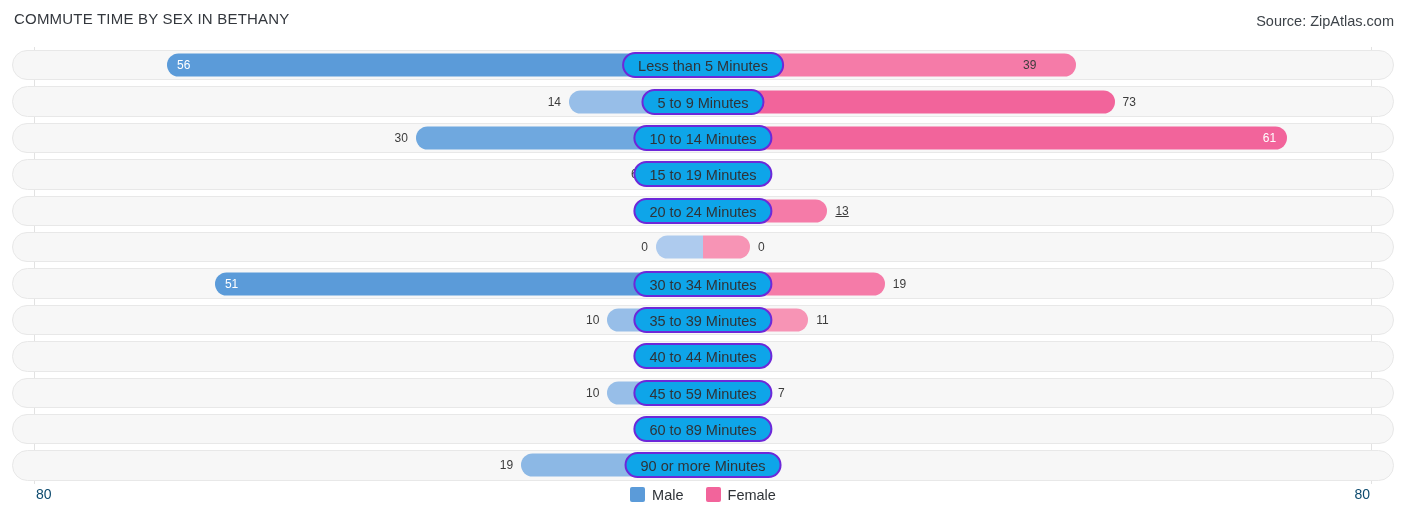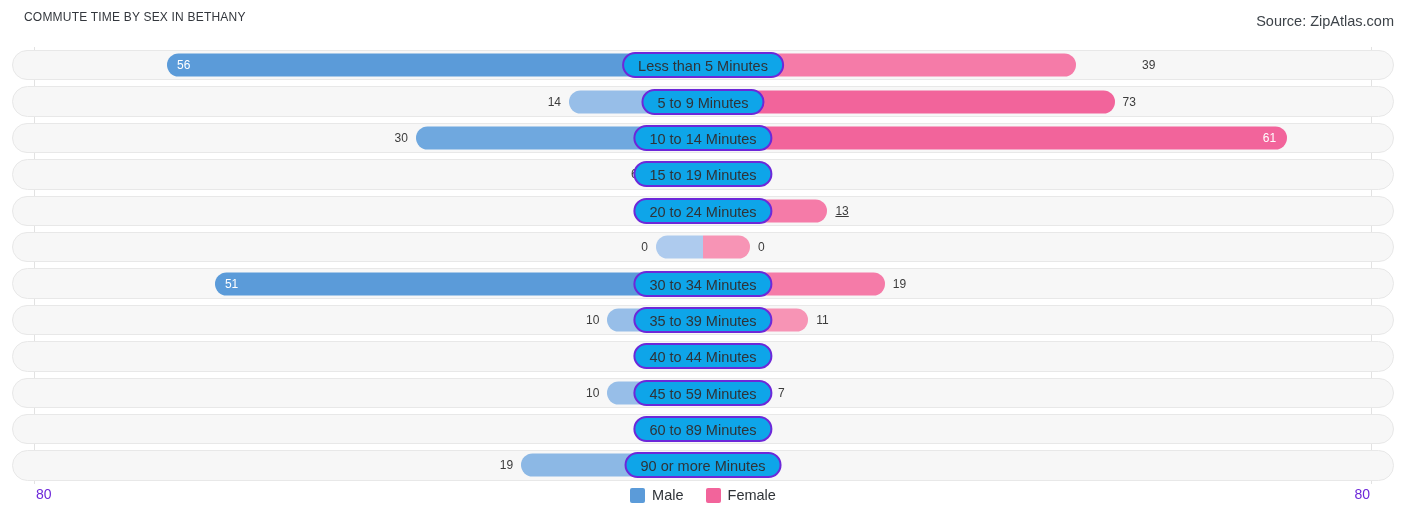--- a/index.html
+++ b/index.html
@@ -16,22 +16,22 @@
     background: #ffffff;
   }
 
   
   .header {
     position: absolute; top: 0; left: 0;
     width: 1406px; height: 44px;
   }
   .chart-title {
     position: absolute;
-    left: 24px; top: 10px;
-    font-size: 12px;
+    left: 14px; top: 10px;
+    font-size: 15px;
     color: #33373d;
     letter-spacing: .2px;
     white-space: nowrap;
   }
   .chart-source {
     position: absolute;
     right: 12px; top: 13px;
     font-size: 14.5px;
     color: #3d4349;
     white-space: nowrap;
@@ -117,35 +117,35 @@
   
   .footer {
     position: absolute;
     left: 0; top: 484px;
     width: 1406px; height: 38px;
   }
   .axis-tick {
     position: absolute;
     top: 2px;
     font-size: 14px;
-    color: #6d28d9;
+    color: #0c4a6e;
   }
   .axis-tick.left  { left: 36px; }
   .axis-tick.right { right: 36px; }
   .legend {
     position: absolute;
     left: 0; right: 0; top: 3px;
     display: flex;
     justify-content: center;
     align-items: center;
     gap: 22px;
   }
   .legend-item {
     display: flex;
-    align-items: flex-end;
+    align-items: flex-start;
     gap: 7px;
   }
   .legend-swatch {
     width: 15px; height: 15px;
     border-radius: 2px;
     display: inline-block;
   }
   .legend-label {
     font-size: 14.5px;
     color: #2f3338;
@@ -163,21 +163,21 @@
 
   <div class="plot">
     <div class="axis-line left"></div>
     <div class="axis-line right"></div>
     <div id="rows-container">
         <div class="row">
           <div class="track"></div>
           <div class="bar male" style="width: 535.92px; background: rgb(91, 155, 217);"></div>
           <div class="bar female" style="width: 373.23px; background: rgb(245, 123, 168);"></div>
           <div class="val in" style="left: 177.08px;">56</div>
-          <div class="val" style="left: 1142px;">39</div>
+          <div class="val" style="left: 1023px;">39</div>
           <div class="pill">Less than 5 Minutes</div>
         </div>
         <div class="row">
           <div class="track"></div>
           <div class="bar male" style="width: 133.98px; background: rgb(151, 190, 232);"></div>
           <div class="bar female" style="width: 411.51px; background: rgb(242, 100, 155);"></div>
           <div class="val" style="right: 844.98px;">14</div>
           <div class="val" style="left: 1122.51px;">73</div>
           <div class="pill">5 to 9 Minutes</div>
         </div>

